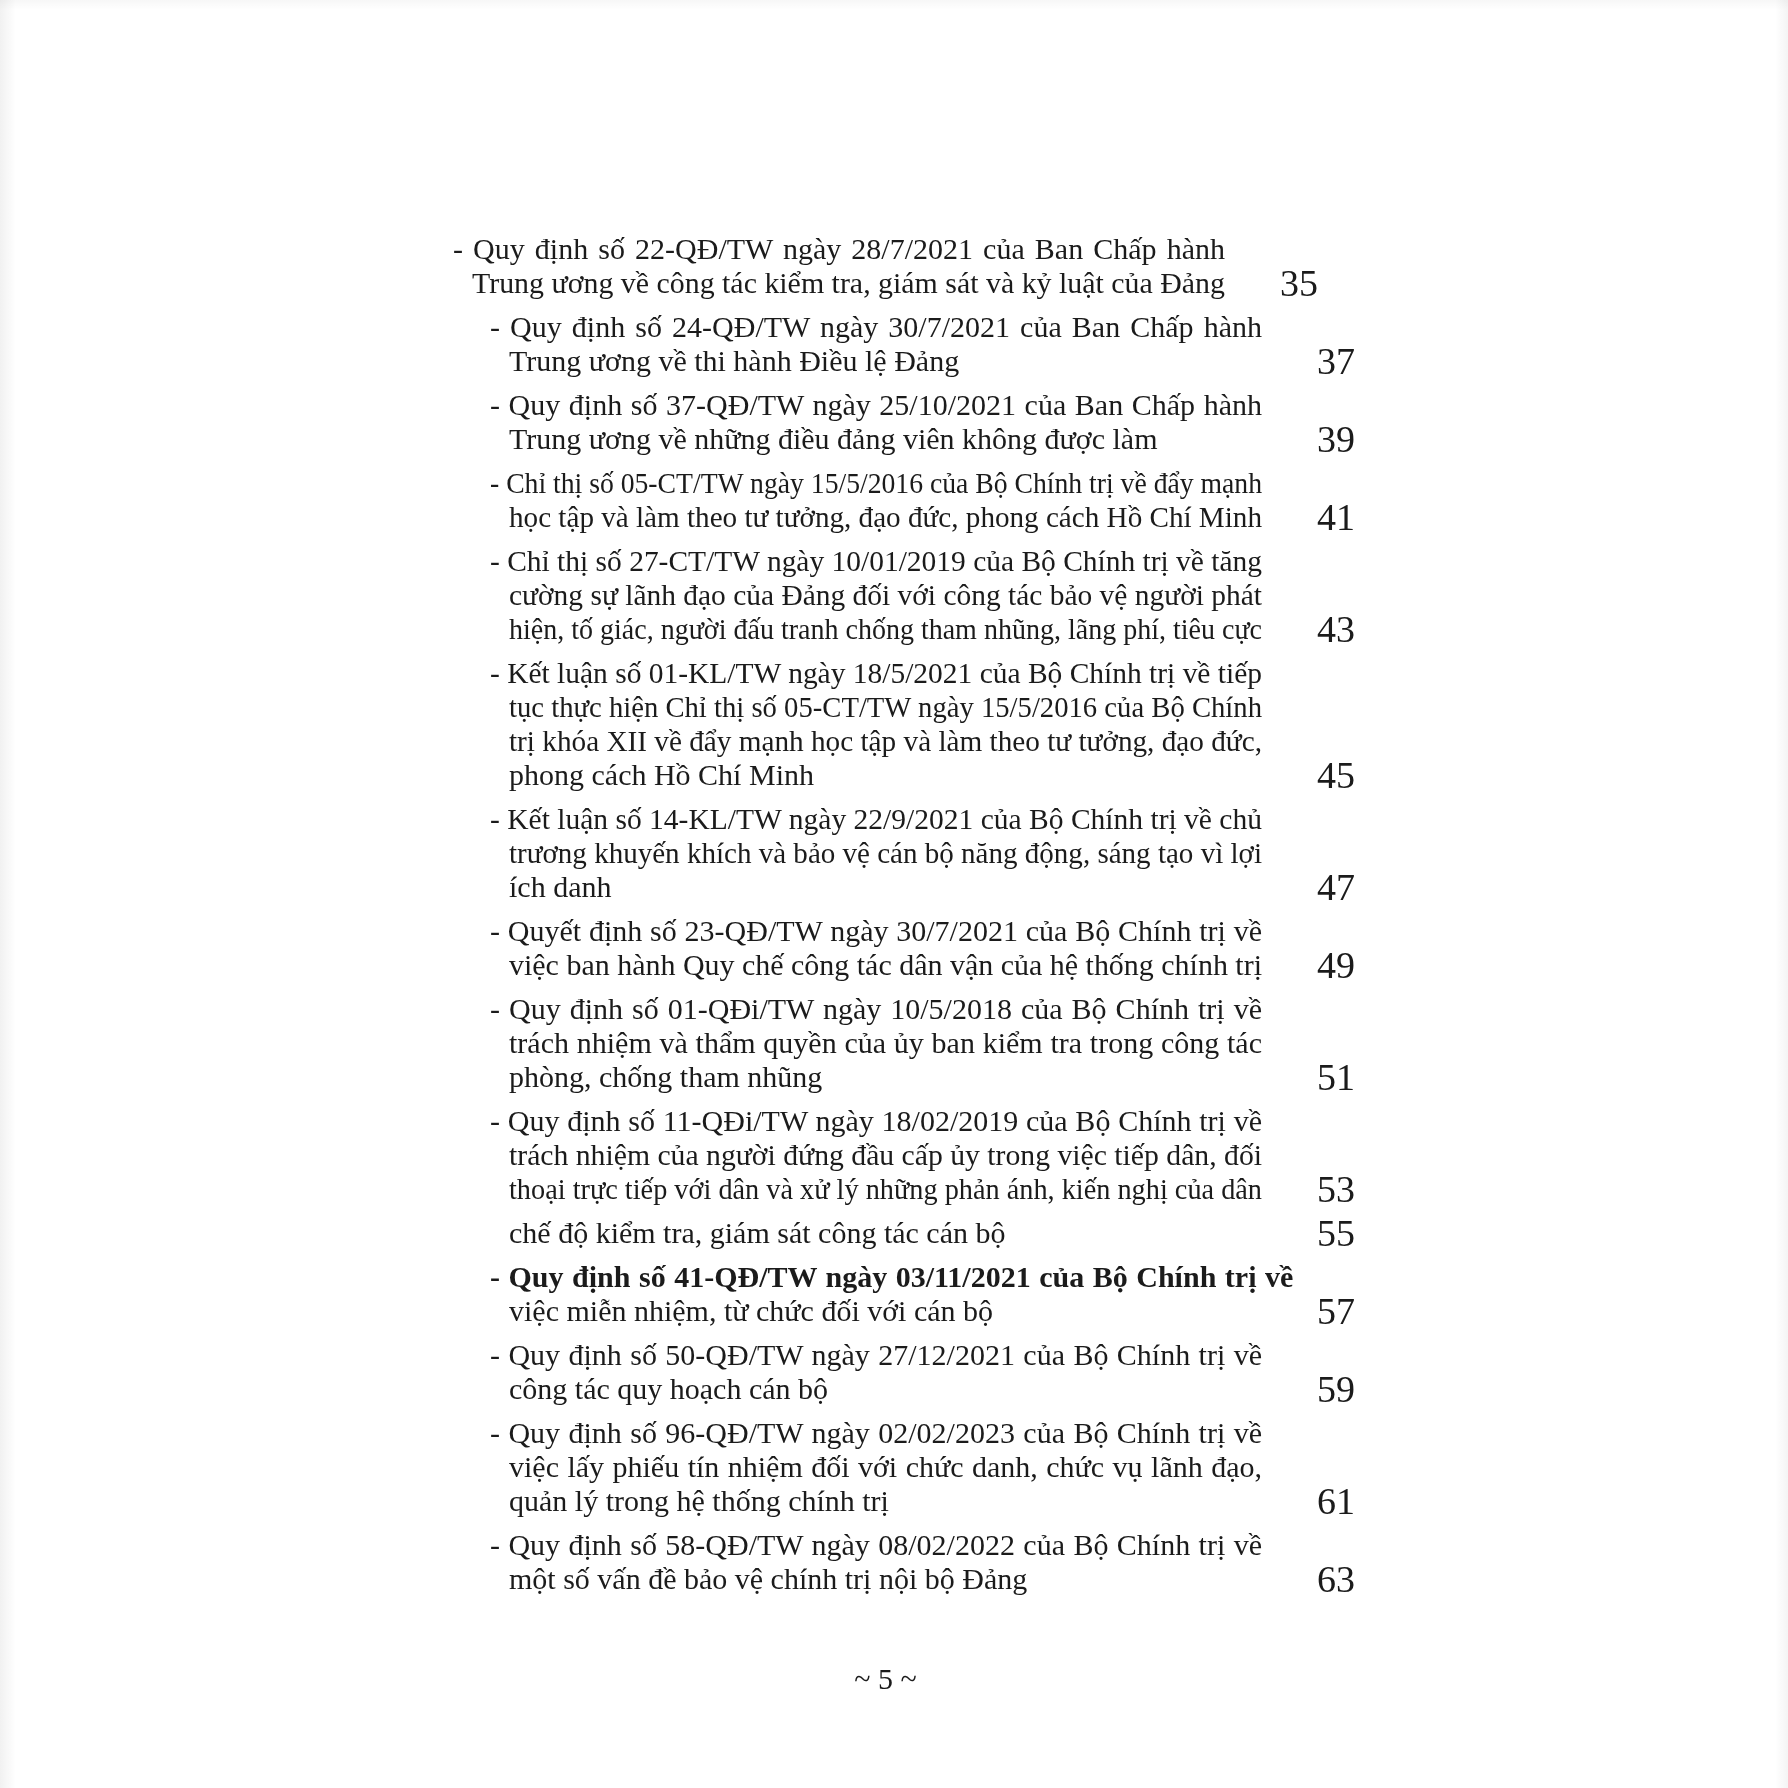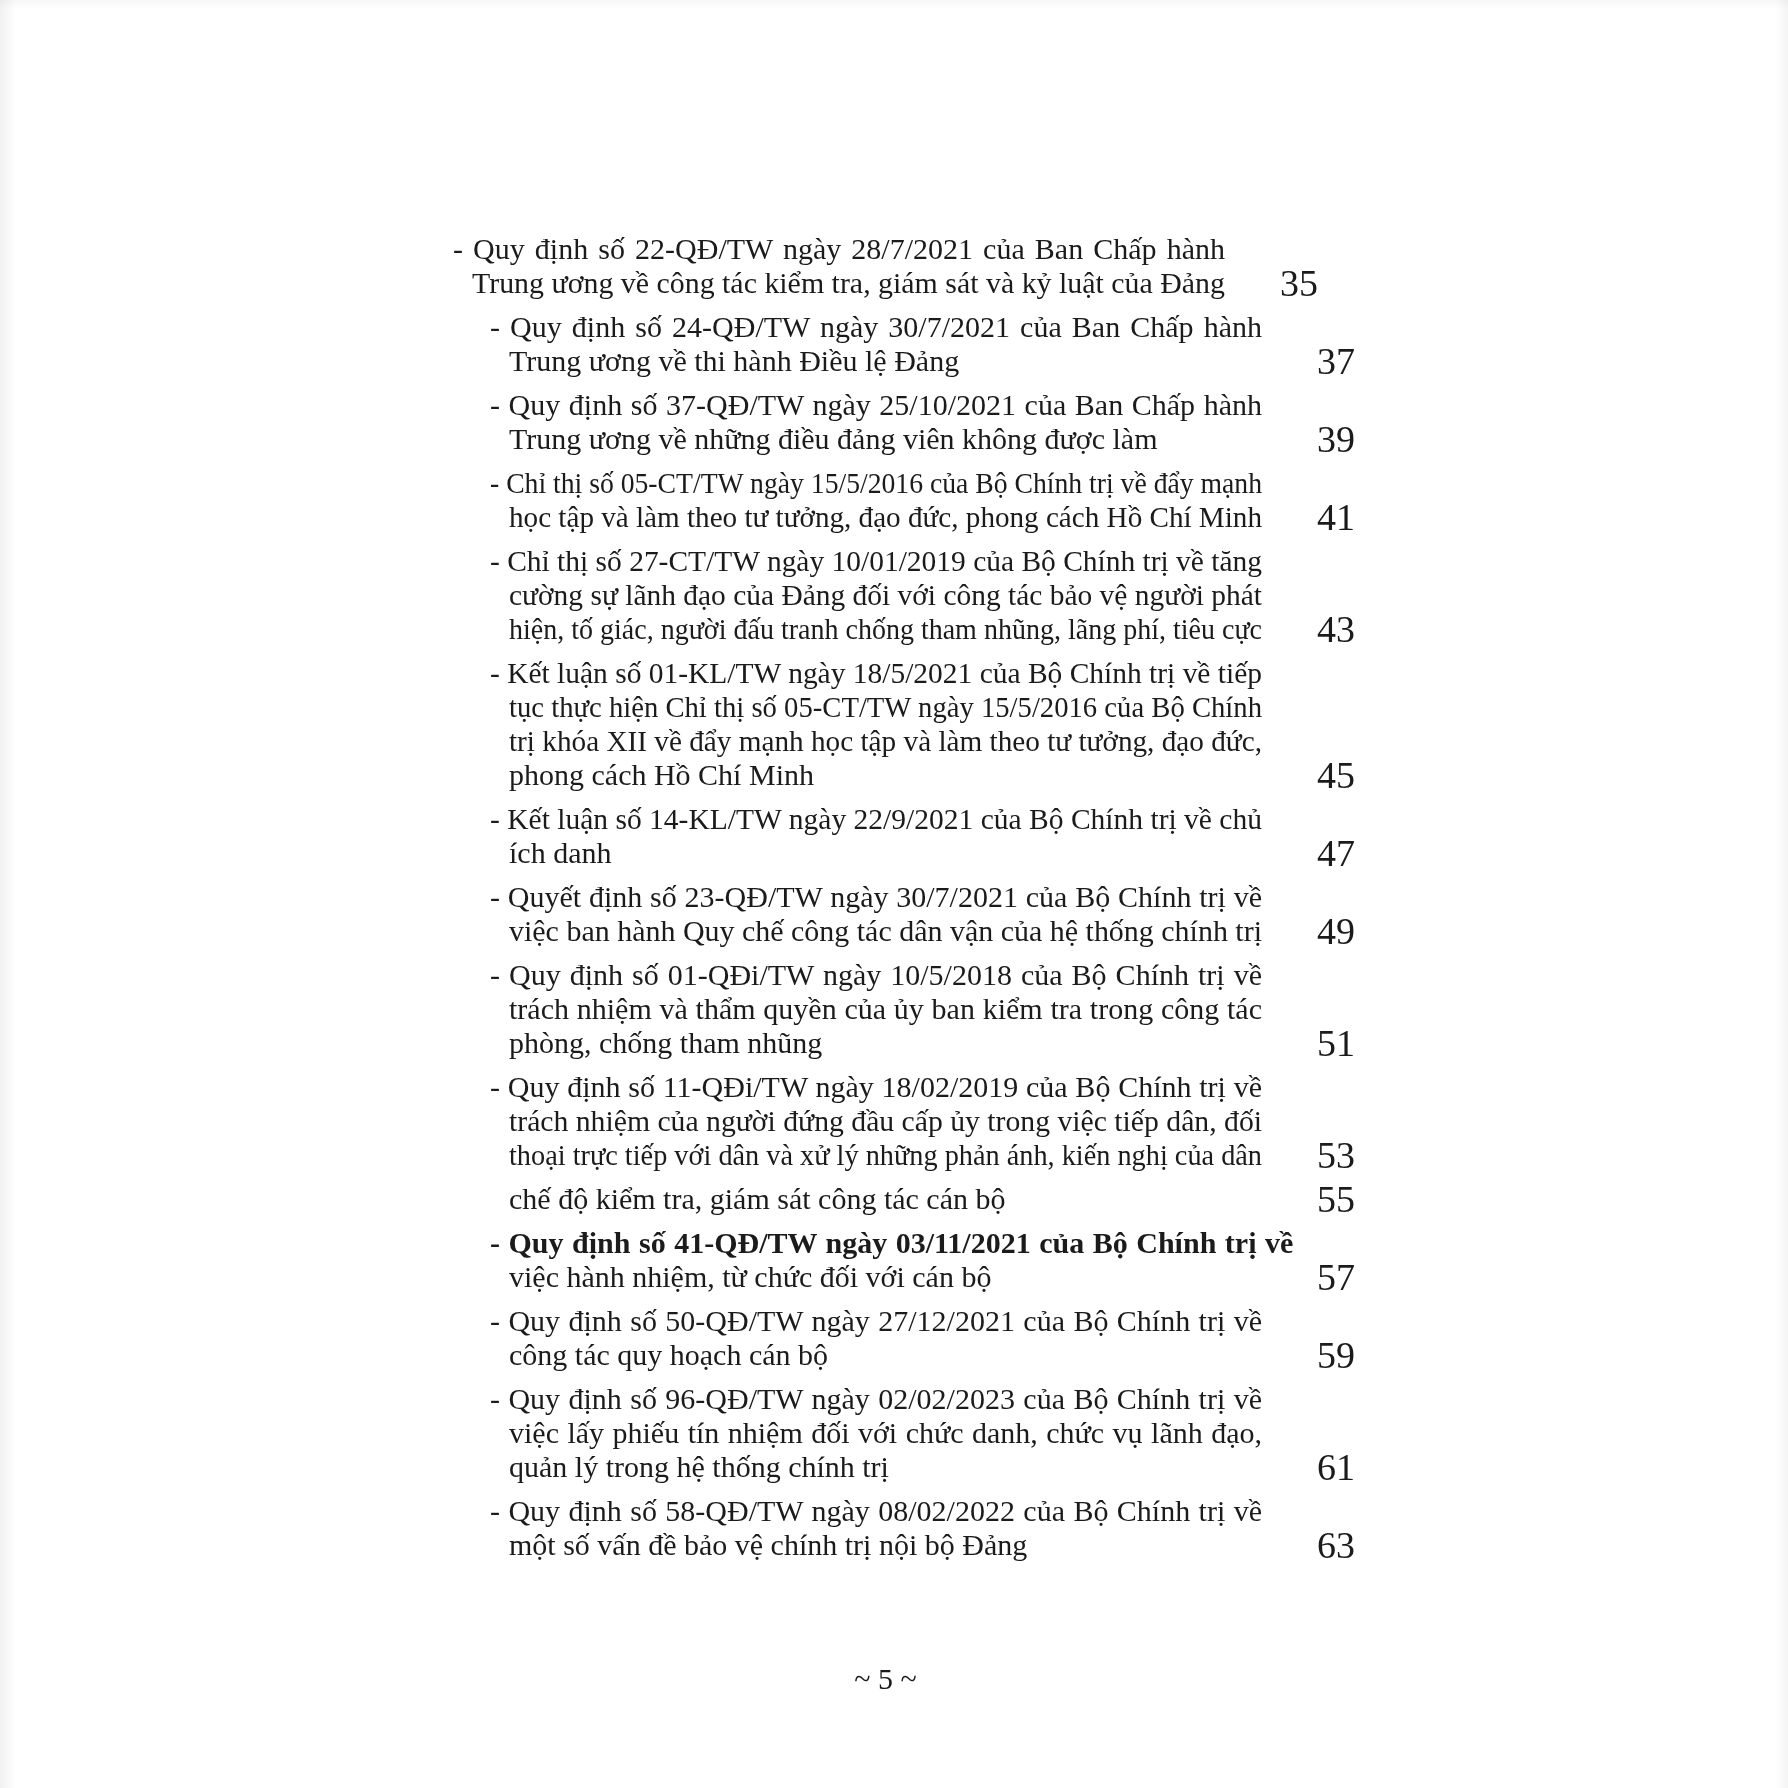--- a/index.html
+++ b/index.html
@@ -97,20 +97,21 @@
     </div>
     <div class="entry">
       <div class="line just"><span class="line-text" style="transform: scaleX(0.982208);">- Kết luận số 01-KL/TW ngày 18/5/2021 của Bộ Chính trị về tiếp</span></div>
       <div class="line cont just"><span class="line-text" style="transform: scaleX(0.955413);">tục thực hiện Chỉ thị số 05-CT/TW ngày 15/5/2016 của Bộ Chính</span></div>
       <div class="line cont just"><span class="line-text" style="transform: scaleX(0.974422);">trị khóa XII về đẩy mạnh học tập và làm theo tư tưởng, đạo đức,</span></div>
       <div class="line cont last"><span class="line-text">phong cách Hồ Chí Minh</span></div>
       <span class="page-num">45</span>
     </div>
     <div class="entry">
       <div class="line just"><span class="line-text" style="transform: scaleX(0.984302);">- Kết luận số 14-KL/TW ngày 22/9/2021 của Bộ Chính trị về chủ</span></div>
+      <div class="line cont just"><span class="line-text" style="transform: scaleX(0.96808);">trương khuyến khích và bảo vệ cán bộ năng động, sáng tạo vì lợi</span></div>
       <div class="line cont last"><span class="line-text">ích danh</span></div>
       <span class="page-num">47</span>
     </div>
     <div class="entry">
       <div class="line just"><span class="line-text" style="word-spacing: 0.316761px;">- Quyết định số 23-QĐ/TW ngày 30/7/2021 của Bộ Chính trị về</span></div>
       <div class="line cont last"><span class="line-text" style="transform: scaleX(0.998798);">việc ban hành Quy chế công tác dân vận của hệ thống chính trị</span></div>
       <span class="page-num">49</span>
     </div>
     <div class="entry">
       <div class="line just"><span class="line-text" style="word-spacing: 1.52699px;">- Quy định số 01-QĐi/TW ngày 10/5/2018 của Bộ Chính trị về</span></div>
@@ -123,21 +124,21 @@
       <div class="line cont just"><span class="line-text" style="transform: scaleX(0.989914);">trách nhiệm của người đứng đầu cấp ủy trong việc tiếp dân, đối</span></div>
       <div class="line cont last"><span class="line-text" style="transform: scaleX(0.942871);">thoại trực tiếp với dân và xử lý những phản ánh, kiến nghị của dân</span></div>
       <span class="page-num">53</span>
     </div>
     <div class="entry">
       <div class="line cont last"><span class="line-text">chế độ kiểm tra, giám sát công tác cán bộ</span></div>
       <span class="page-num">55</span>
     </div>
     <div class="entry">
       <div class="line just"><span class="line-text" style="word-spacing: 1.02131px; font-weight: bold;">- Quy định số 41-QĐ/TW ngày 03/11/2021 của Bộ Chính trị về</span></div>
-      <div class="line cont last"><span class="line-text">việc hành nhiệm, từ chức đối với cán bộ</span></div>
+      <div class="line cont last"><span class="line-text">việc miễn nhiệm, từ chức đối với cán bộ</span></div>
       <span class="page-num">57</span>
     </div>
     <div class="entry">
       <div class="line just"><span class="line-text" style="word-spacing: 0.920455px;">- Quy định số 50-QĐ/TW ngày 27/12/2021 của Bộ Chính trị về</span></div>
       <div class="line cont last"><span class="line-text">công tác quy hoạch cán bộ</span></div>
       <span class="page-num">59</span>
     </div>
     <div class="entry">
       <div class="line just"><span class="line-text" style="word-spacing: 0.920455px;">- Quy định số 96-QĐ/TW ngày 02/02/2023 của Bộ Chính trị về</span></div>
       <div class="line cont just"><span class="line-text" style="word-spacing: 0.955729px;">việc lấy phiếu tín nhiệm đối với chức danh, chức vụ lãnh đạo,</span></div>

